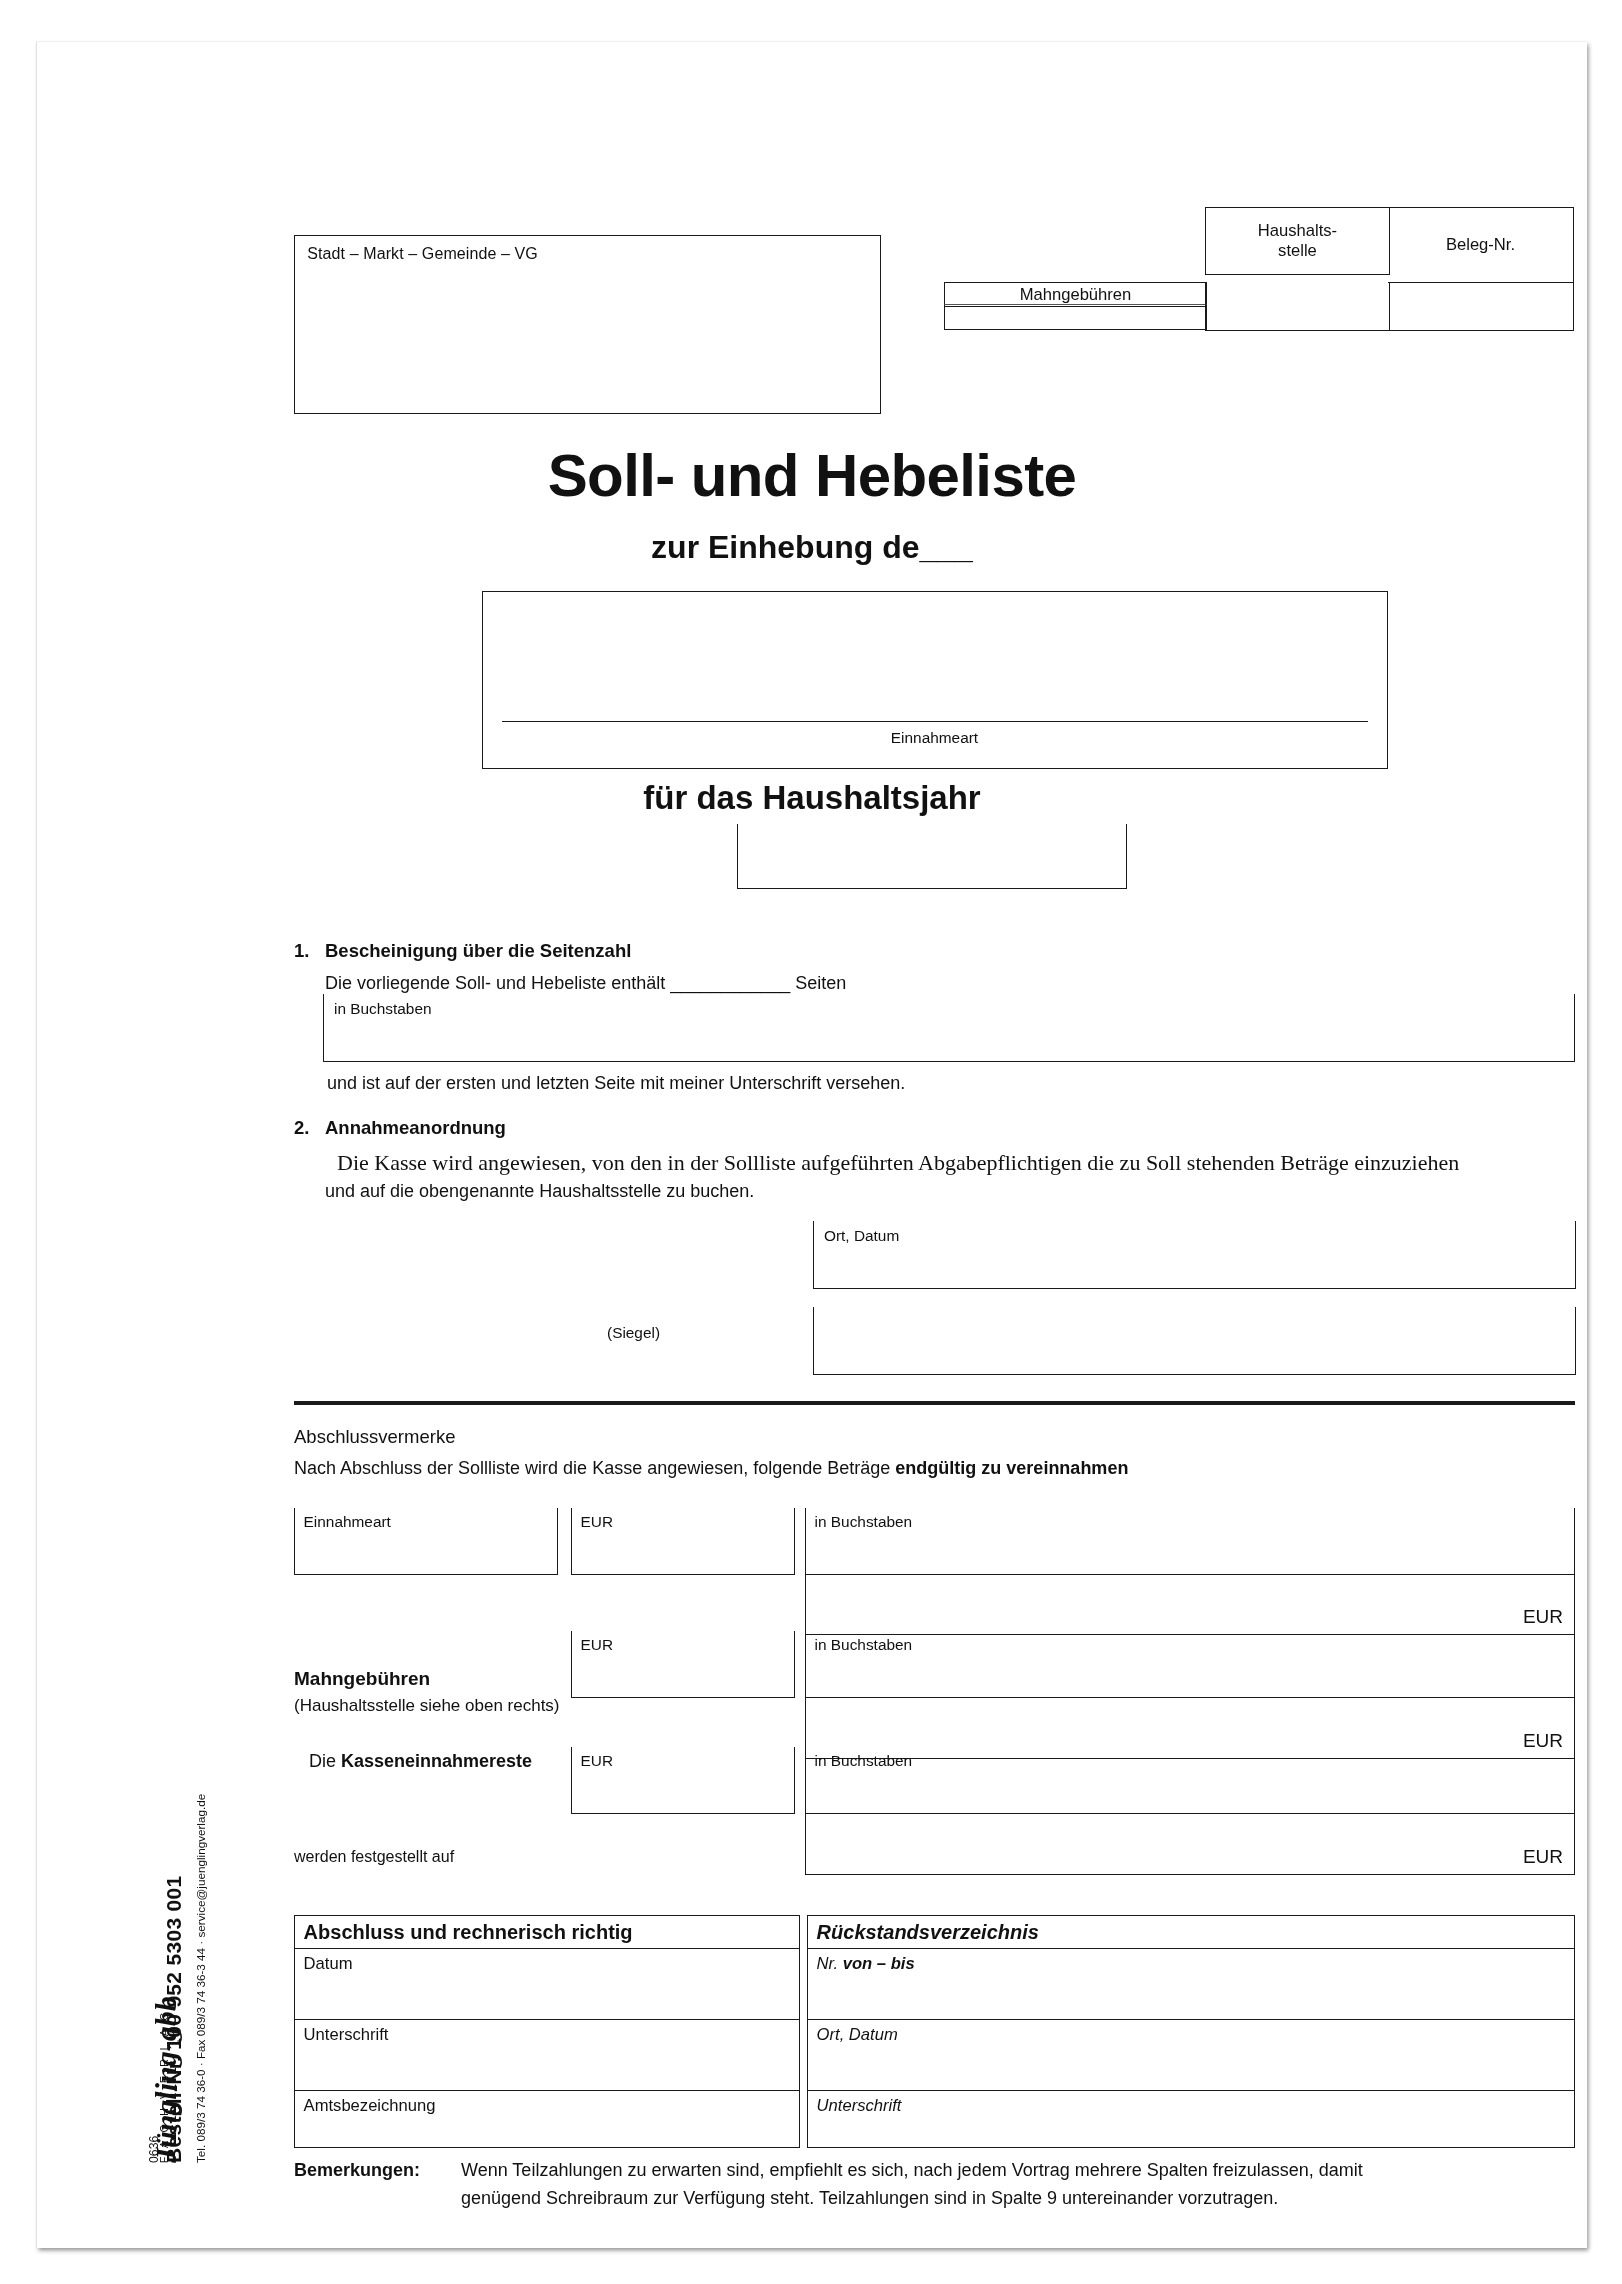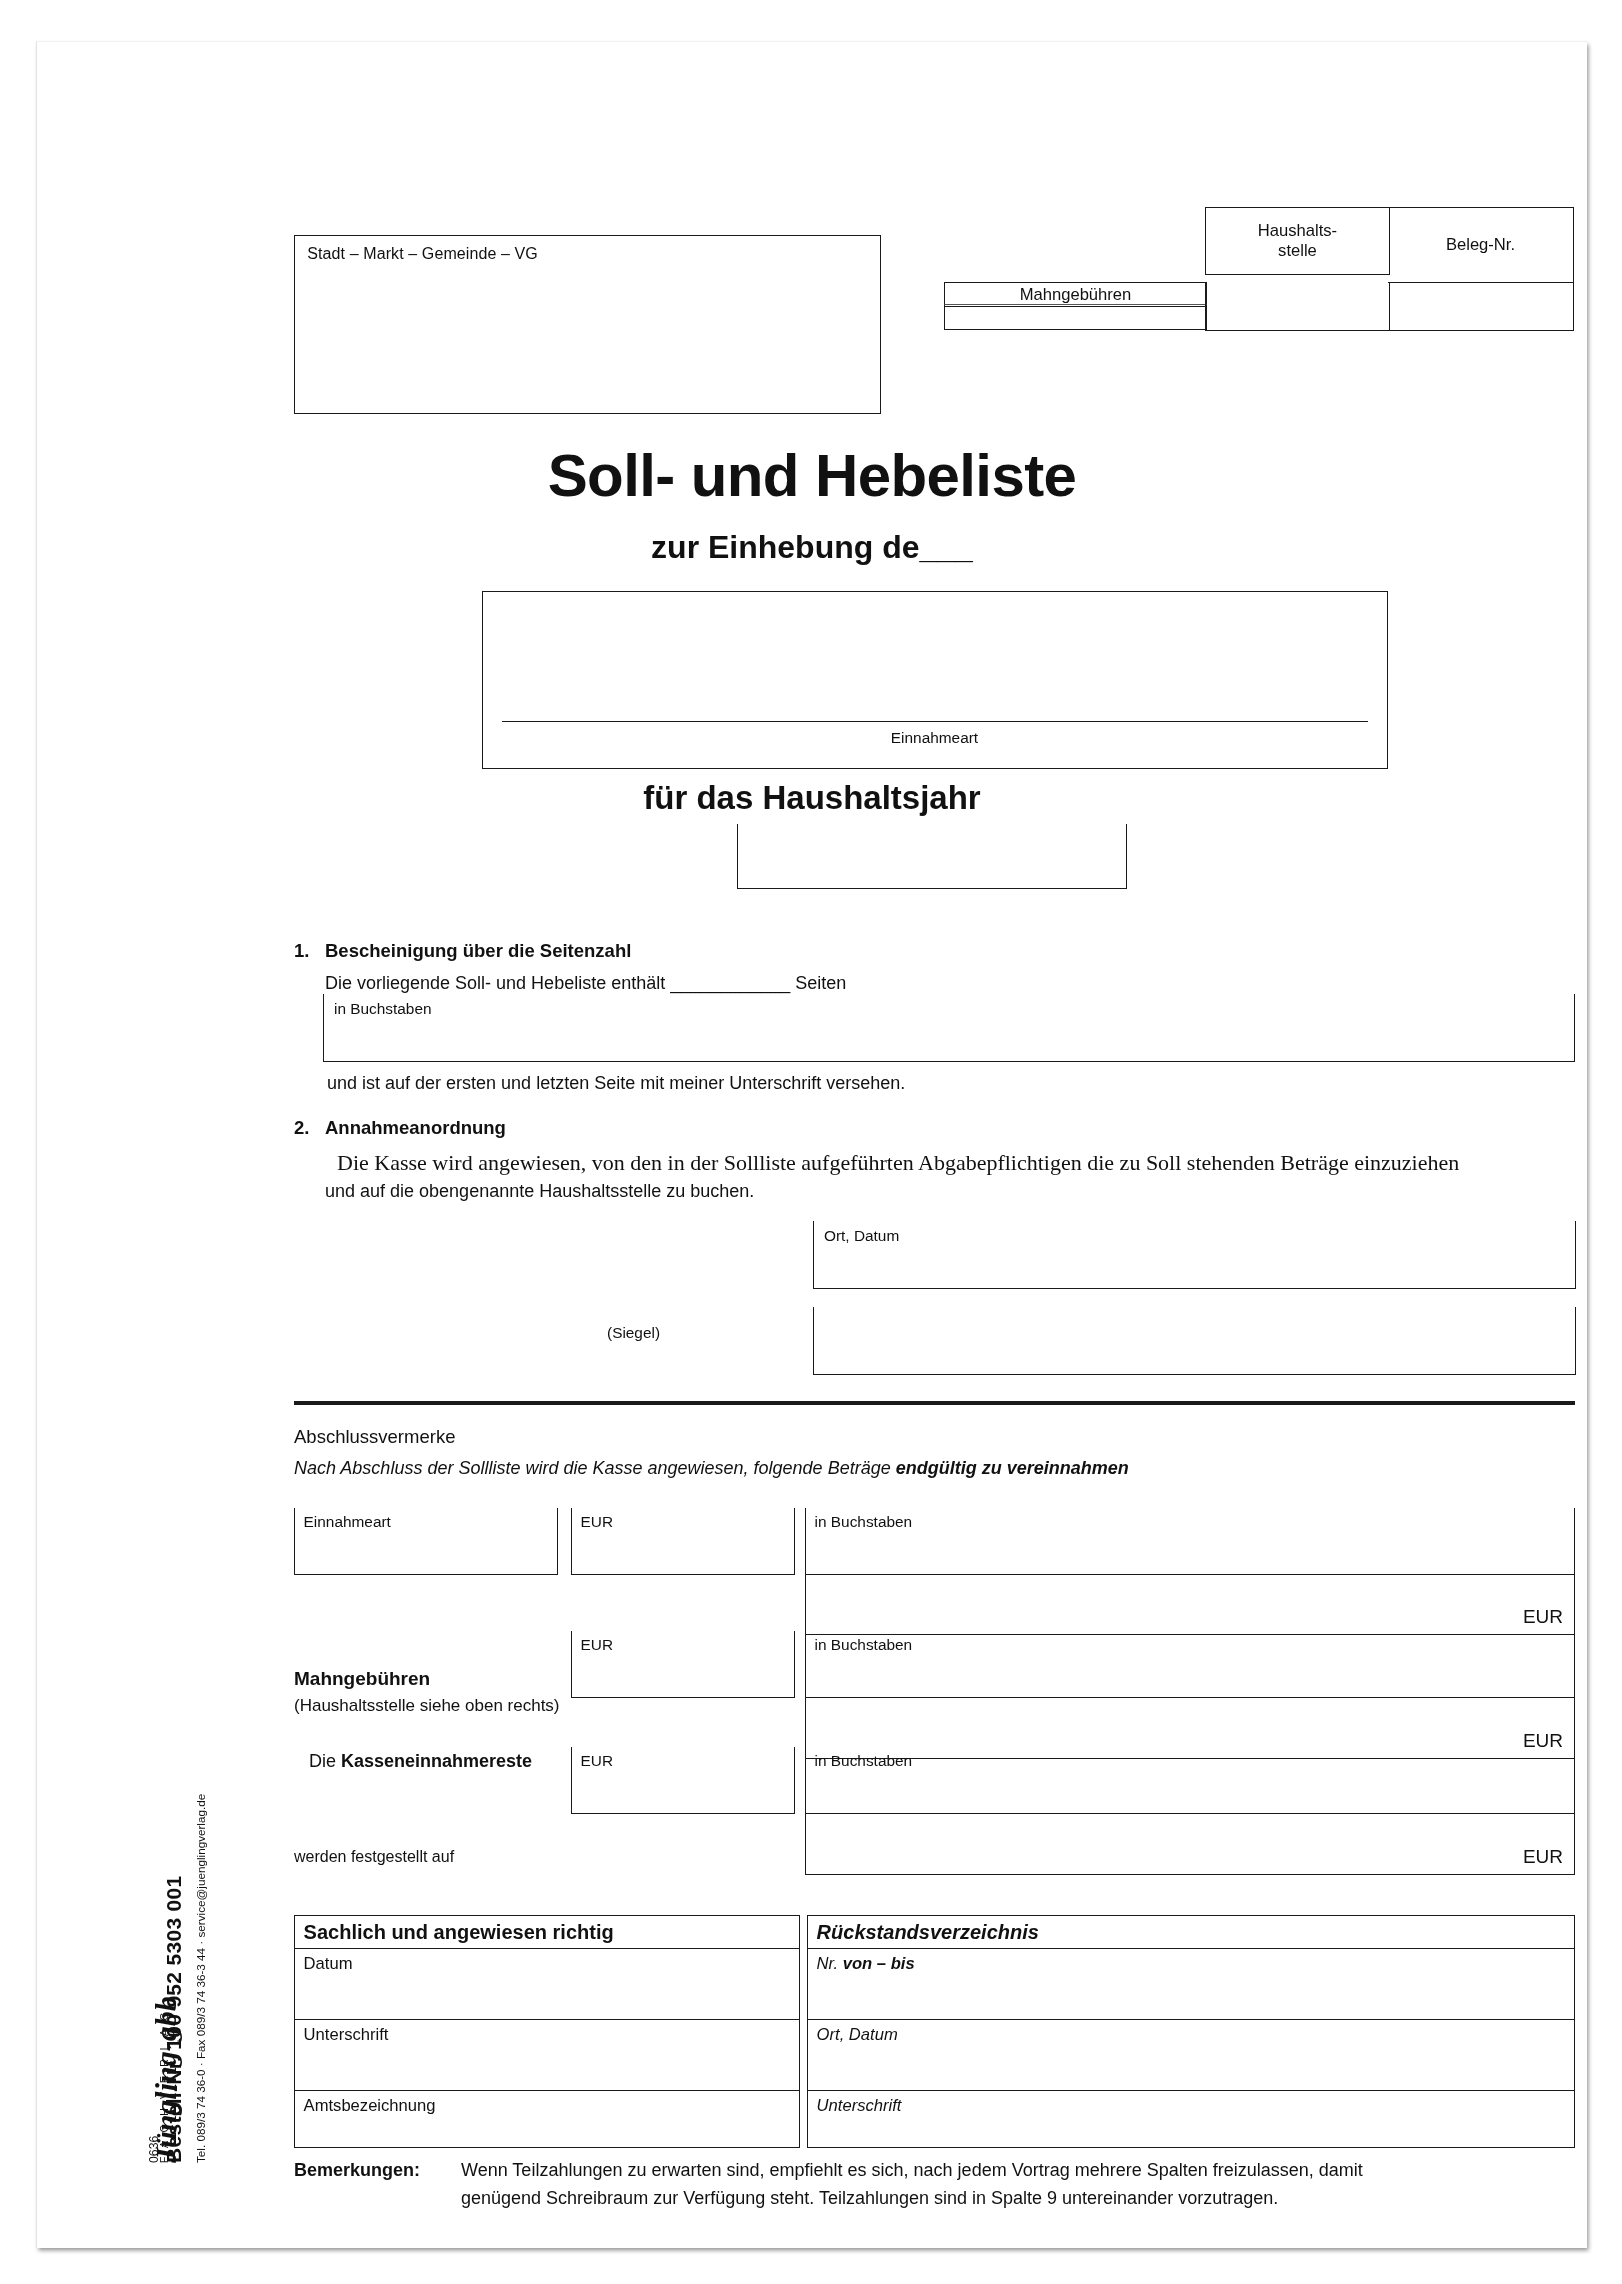--- a/index.html
+++ b/index.html
@@ -149,21 +149,21 @@
   }
 
   
   #divider {
     left: 257px; top: 1359px; width: 1281px; height: 0;
     border-top: 4.3px solid #1a1a1a;
   }
 
   
   #av-head { left: 257px; top: 1384px; font-size: 18.5px; font-weight: normal; }
-  #av-line { left: 257px; top: 1416px; font-size: 18px; white-space: nowrap; font-style: italic; }
+  #av-line { left: 257px; top: 1416px; font-size: 18px; white-space: nowrap; }
   #av-line b { font-weight: bold; }
 
   
   .cell-ea {
     width: 264px; height: 67px;
     border: 1.8px solid #1a1a1a; border-top: none;
   }
   .cell-eur {
     width: 224px; height: 67px;
     border: 1.8px solid #1a1a1a; border-top: none;
@@ -329,21 +329,21 @@
     <span class="cell-cap">EUR</span>
   </div>
   <div id="row3-words" class="abs bx cell-words">
     <span class="cell-cap">in Buchstaben</span>
   </div>
   <div id="row3-sum" class="abs bx cell-sum">
     <span class="sum-eur">EUR</span>
   </div>
 
   <div id="box-left" class="abs bx sigbox">
-    <div class="sigbox-title">Sachlich und angewiesen richtig</div>
+    <div class="sigbox-title">Abschluss und rechnerisch richtig</div>
     <div class="sigbox-row"><span>Datum</span></div>
     <div class="sigbox-row"><span>Unterschrift</span></div>
     <div class="sigbox-row last"><span>Amtsbezeichnung</span></div>
   </div>
 
   <div id="box-right" class="abs bx sigbox">
     <div class="sigbox-title">Rückstandsverzeichnis</div>
     <div class="sigbox-row"><span>Nr. </span><b>von – bis</b></div>
     <div class="sigbox-row"><span>Ort, Datum</span></div>
     <div class="sigbox-row last"><span>Unterschrift</span></div>

